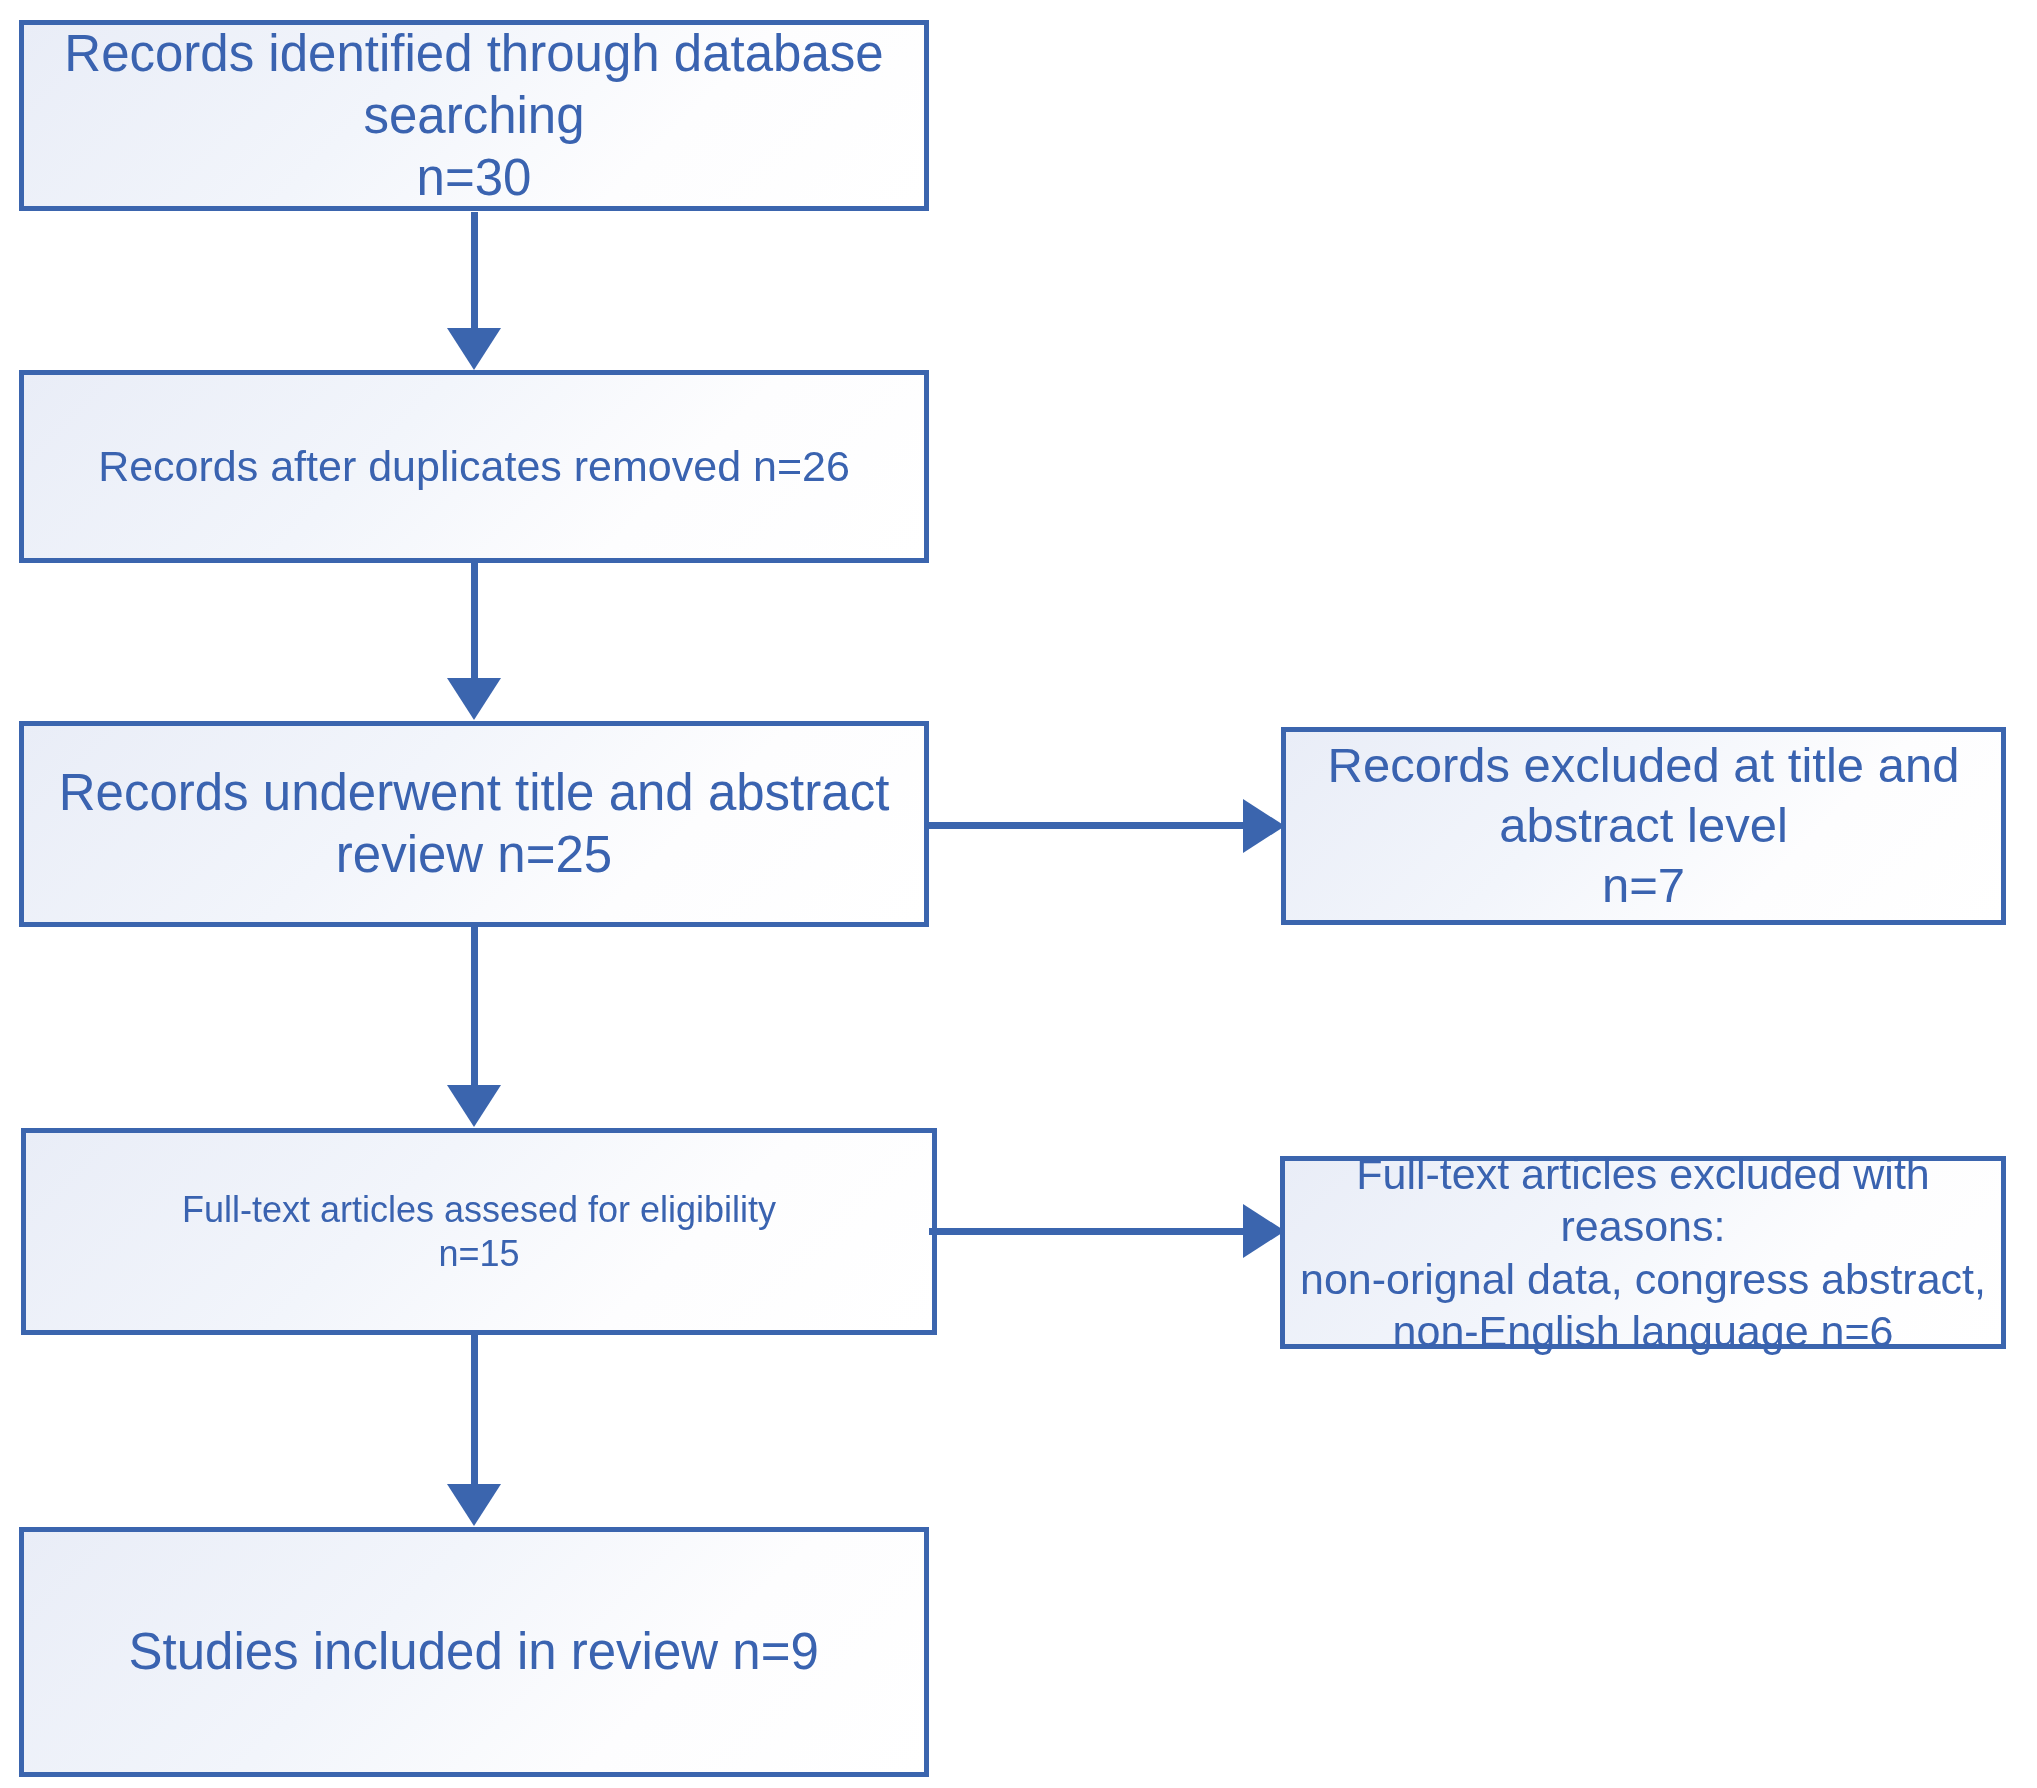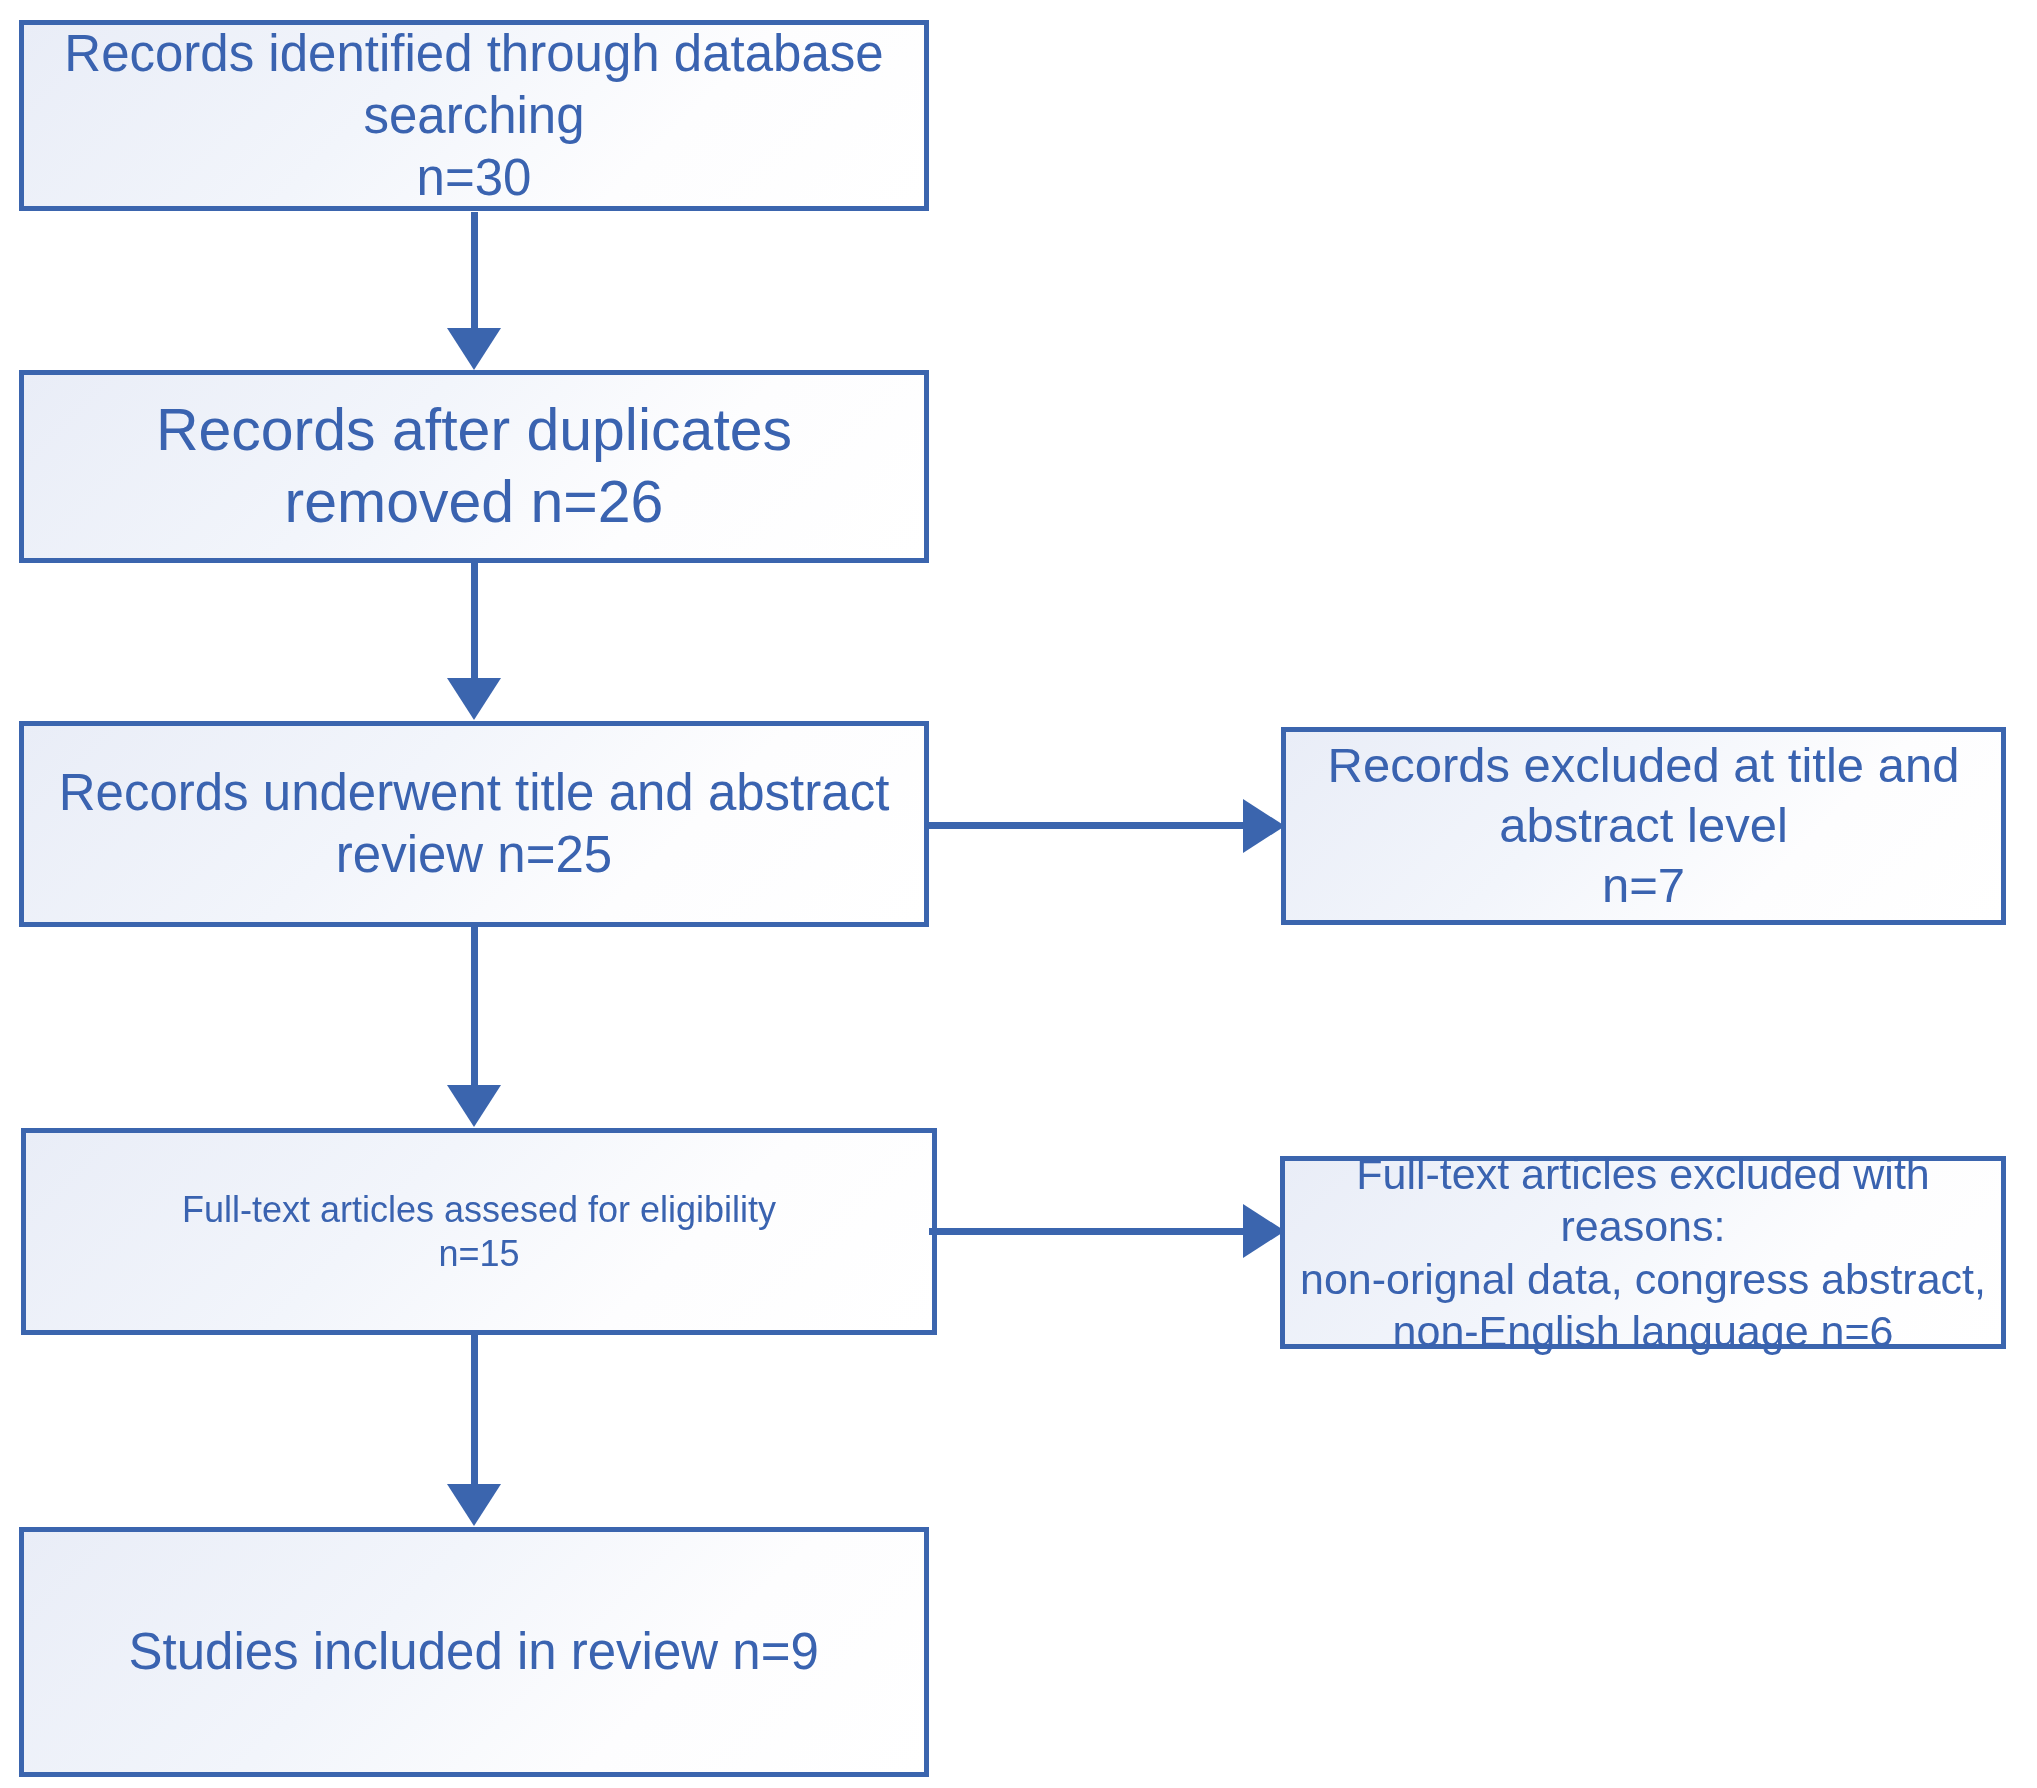--- a/index.html
+++ b/index.html
@@ -32,21 +32,21 @@
   }
 
   .node-text {
     display: block;
     width: 100%;
     white-space: pre-line;
   }
 
   
   #node-identified   { left: 19px;  top: 20.4px;   width: 910px; height: 191px; font-size: 51px; }
-  #node-duplicates   { left: 19px;  top: 370px;  width: 910px; height: 193px; font-size: 59px; }
+  #node-duplicates   { left: 19px;  top: 370px;  width: 910px; height: 193px; font-size: 43px; }
   #node-title-review { left: 19px;  top: 721px;  width: 910px; height: 206px; font-size: 51px; }
   #node-fulltext     { left: 21px;  top: 1128px; width: 916px; height: 207px; font-size: 36px; }
   #node-included     { left: 19px;  top: 1527px; width: 910px; height: 250px; font-size: 51px; padding-left: 14px; }
 
   
   #node-excluded-ta  { left: 1281px; top: 727px;  width: 725px; height: 198px; font-size: 49px; }
   #node-excluded-ft  { left: 1280px; top: 1156px; width: 726px; height: 193px; font-size: 43px; }
 
   
   .v-line {

